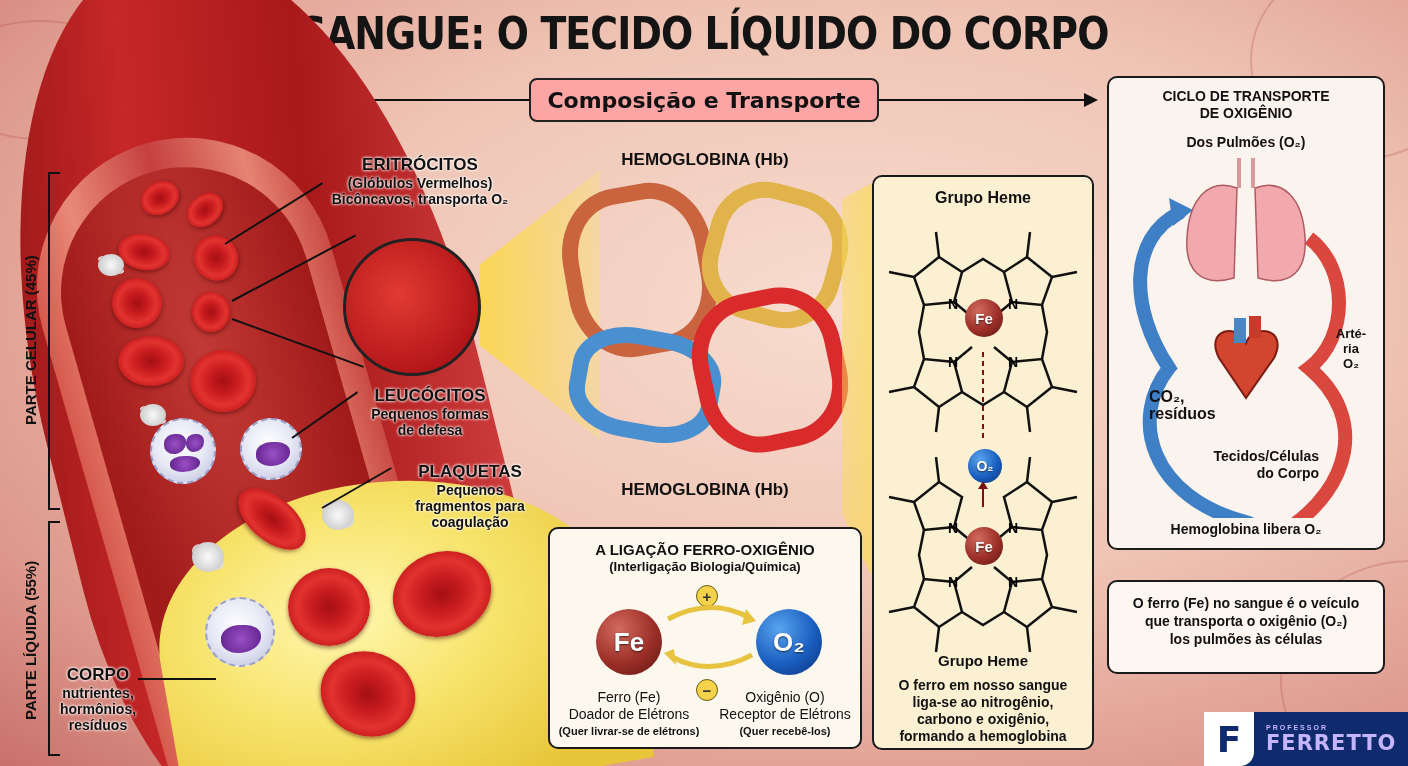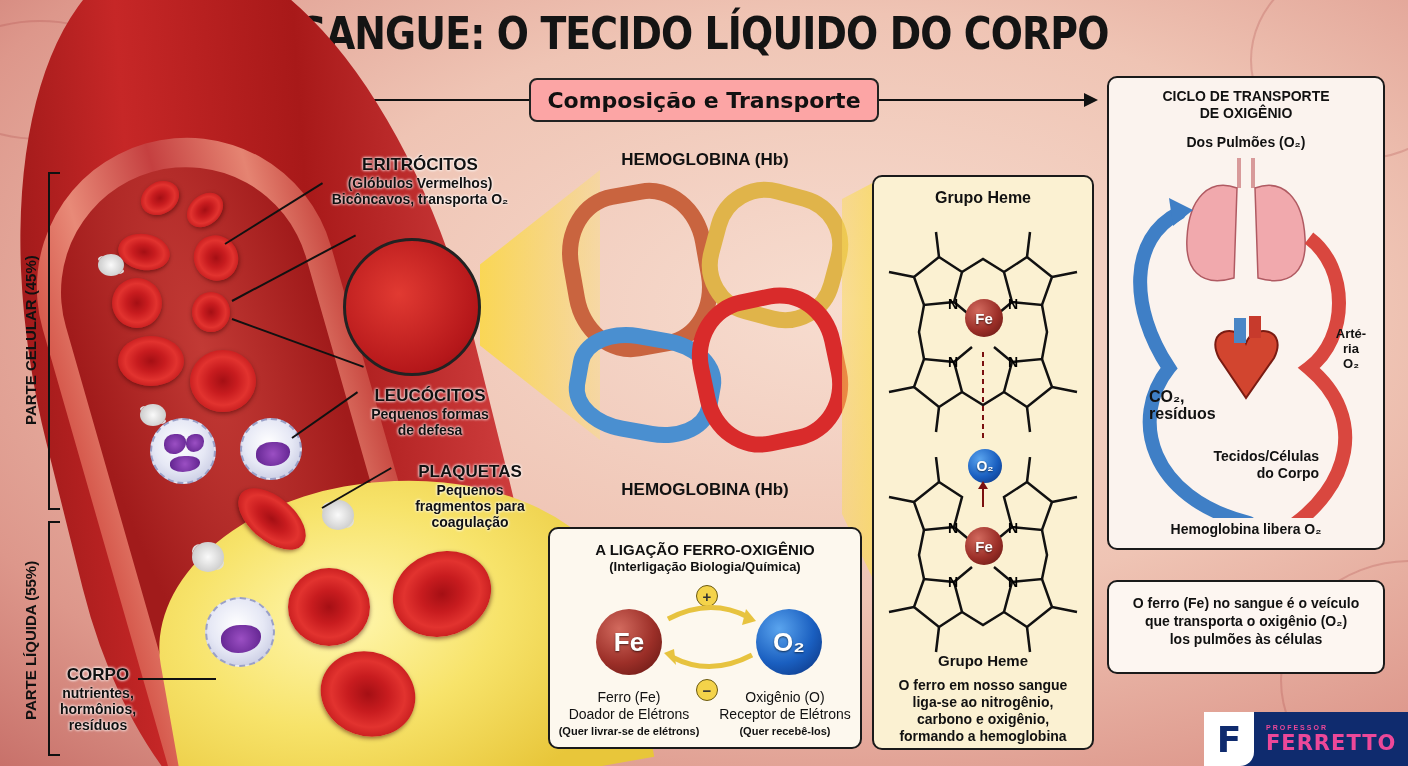--- a/index.html
+++ b/index.html
@@ -136,21 +136,21 @@
   .logo {
     left: 1204px; top: 712px; width: 204px; height: 54px; background: #0f2b6e;
     display: flex; align-items: center;
   }
   .logo-f {
     width: 50px; height: 54px; background: #fff; color: #0f2b6e;
     font-family: "DejaVu Sans", sans-serif; font-weight: bold; font-size: 36px;
     display: flex; align-items: center; justify-content: center;
     border-radius: 0 0 14px 0;
   }
-  .logo-text { padding-left: 12px; color: #ec4899; }
+  .logo-text { padding-left: 12px; color: #c4b5fd; }
   .logo-small { font-size: 7px; letter-spacing: 2px; font-weight: bold; }
   .logo-big { font-family: "DejaVu Sans", sans-serif; font-size: 21px; font-weight: bold; letter-spacing: 1px; }
 </style>
 </head>
 <body>
 
 <div class="streak" style="left:-60px;top:20px;width:200px;height:120px;"></div>
 <div class="streak" style="left:1250px;top:-40px;width:220px;height:200px;"></div>
 <div class="streak" style="left:1280px;top:560px;width:260px;height:240px;"></div>
 

